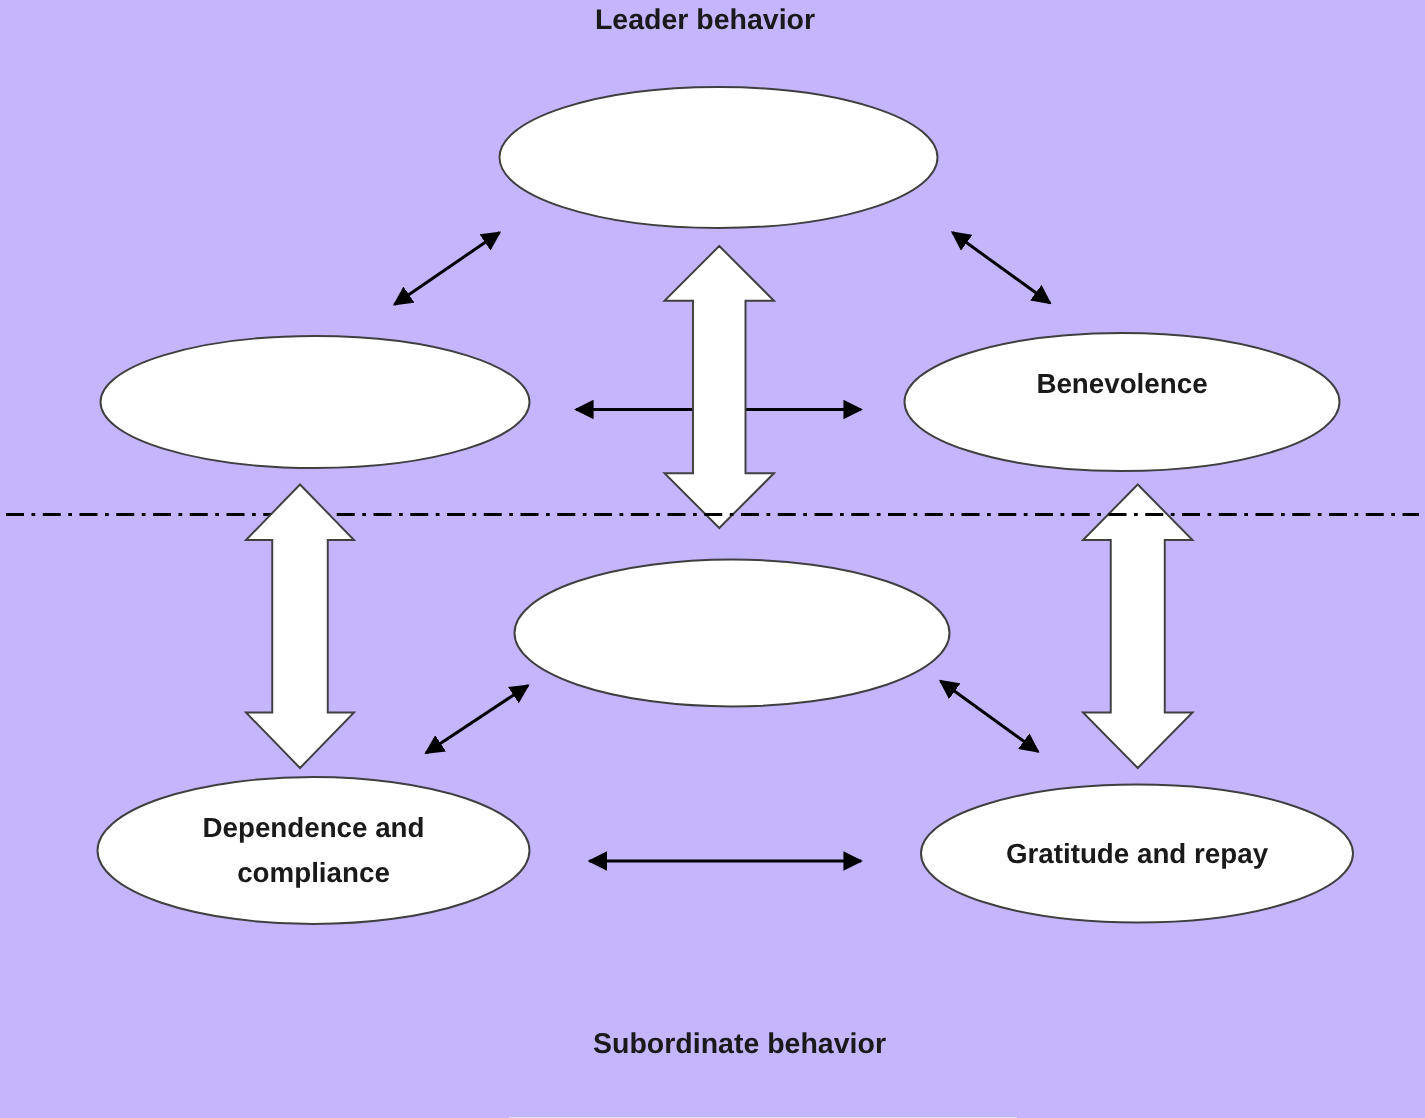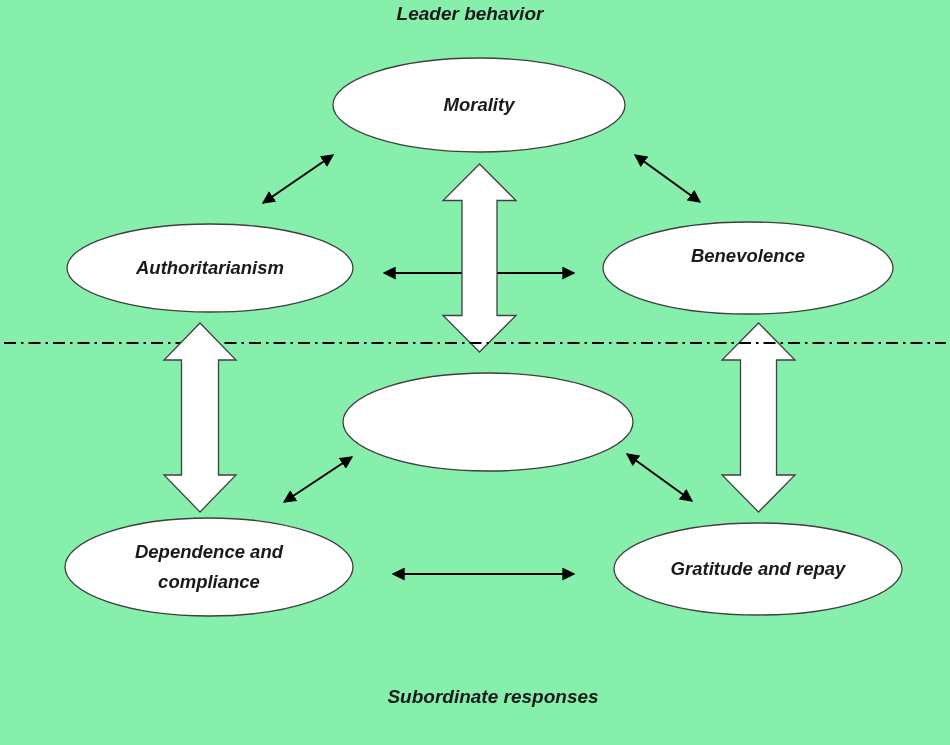--- a/index.html
+++ b/index.html
@@ -1,23 +1,22 @@
 <!DOCTYPE html>
 <html><head>
 <meta charset="utf-8">
 <style>
   html, body { margin: 0; padding: 0; background: #ffffff; }
   #canvas {
     position: relative;
     width: 950px;
     height: 745px;
-    background: #86efac;
+    background: #c4b5fd;
     font-family: "Liberation Sans", "DejaVu Sans", sans-serif;
     overflow: hidden;
-    font-style: italic;
   }
   #shapes { position: absolute; left: 0; top: 0; }
   .section-label {
     position: absolute;
     transform: translateX(-50%);
     font-size: 19px;
     font-weight: bold;
     color: #1a1a1a;
     white-space: nowrap;
   }
@@ -76,22 +75,20 @@
 
     <line class="thin-arrow" x1="263" y1="203" x2="333" y2="155" marker-start="url(#ah)" marker-end="url(#ah)"></line>
     <line class="thin-arrow" x1="635" y1="155" x2="700" y2="202" marker-start="url(#ah)" marker-end="url(#ah)"></line>
     <line class="thin-arrow" x1="284" y1="502" x2="352" y2="457" marker-start="url(#ah)" marker-end="url(#ah)"></line>
     <line class="thin-arrow" x1="627" y1="454" x2="692" y2="501" marker-start="url(#ah)" marker-end="url(#ah)"></line>
 
     <line class="thin-arrow" x1="393" y1="574" x2="574" y2="574" marker-start="url(#ah)" marker-end="url(#ah)"></line>
   </svg>
 
   <div class="section-label" style="left:470px; top:3px;">Leader behavior</div>
-  <div class="section-label" style="left:493px; top:686px;">Subordinate responses</div>
+  <div class="section-label" style="left:493px; top:686px;">Subordinate behavior</div>
 
-  <div class="node-label lbl-morality">Morality</div>
-  <div class="node-label lbl-authoritarianism">Authoritarianism</div>
   <div class="node-label lbl-benevolence">Benevolence</div>
   <div class="node-label lbl-gratitude">Gratitude and repay</div>
   <div class="node-label lbl-dependence">Dependence and
 compliance</div>
 
 </div>
 
 </body></html>

